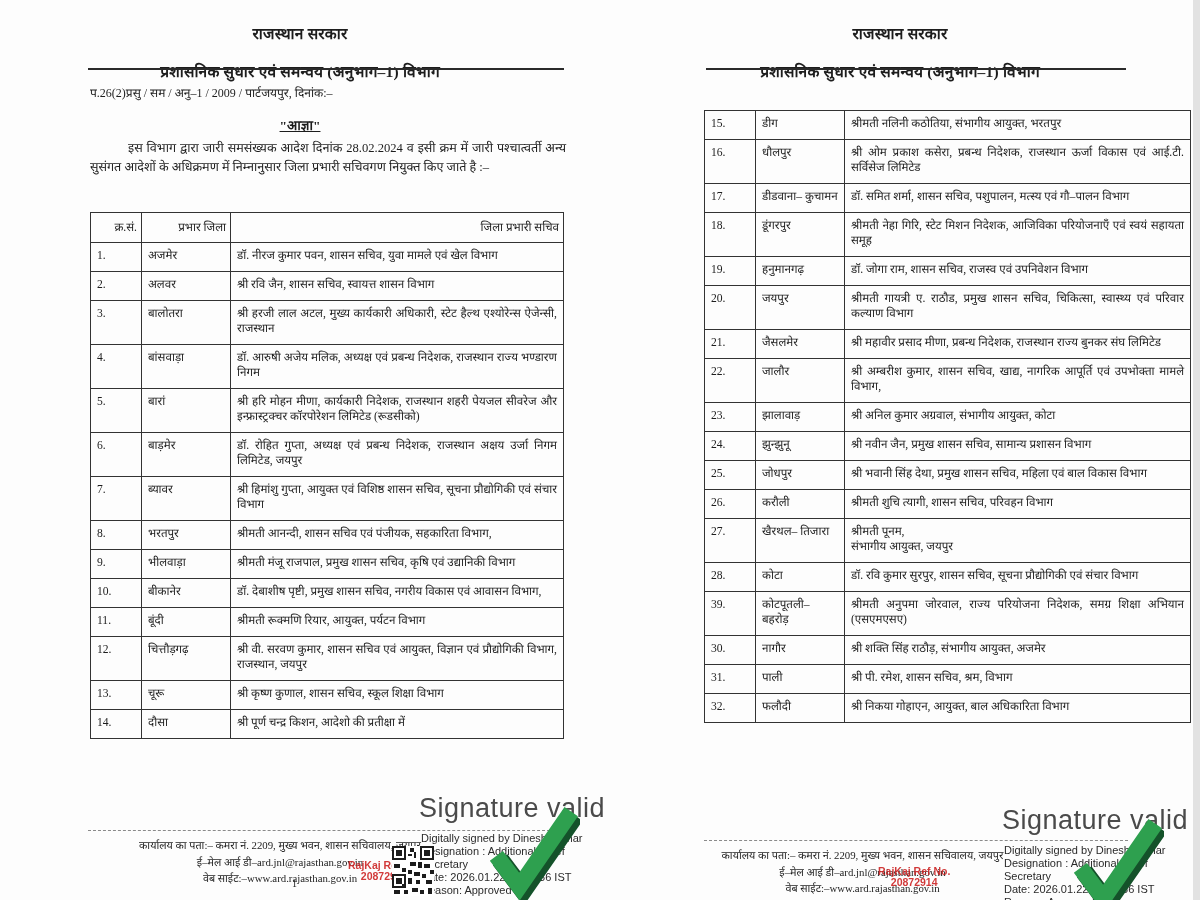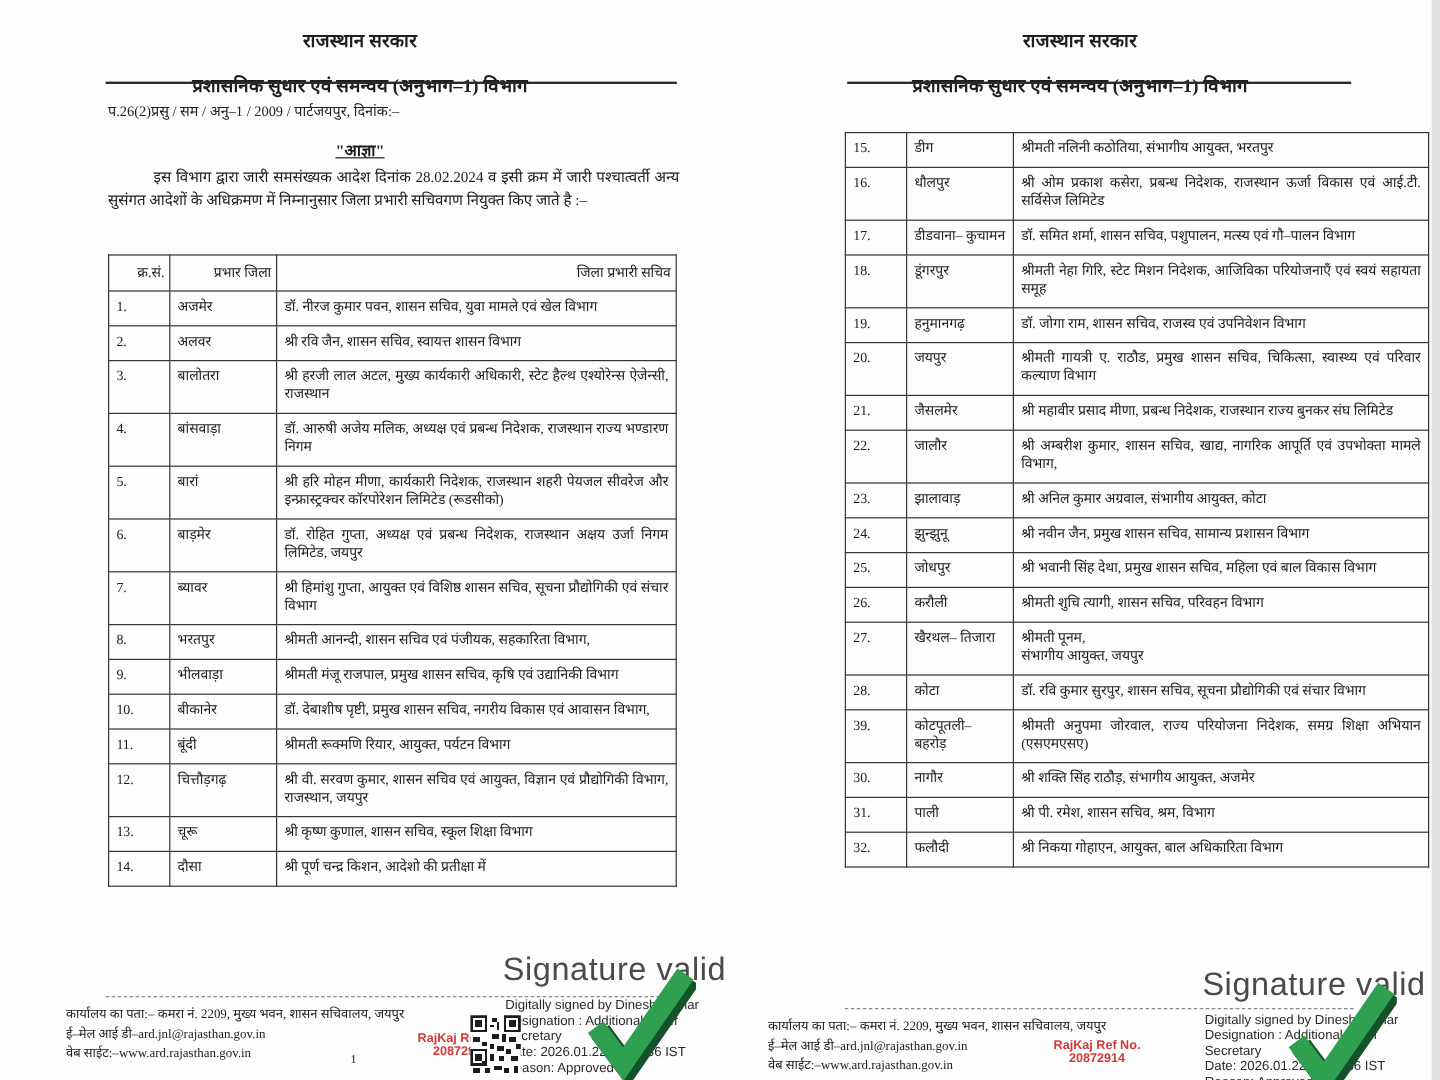--- a/index.html
+++ b/index.html
@@ -29,21 +29,21 @@
                             padding:5px 6px 8px 6px;word-wrap:break-word;}
   table.gov th{font-weight:normal;text-align:right;padding:7px 4px;}
   .page-left  .col-no{width:42px;} .page-left  .col-district{width:80px;}
   .page-right .col-no{width:38px;} .page-right .col-district{width:76px;}
   td.col-no{padding-left:8px;}
   td.col-secretary{text-align:justify;white-space:pre-line;}
 
   .foot-rule{position:absolute;border-top:1.5px dashed #8a8a8a;}
   .page-left  .foot-rule{top:830px;left:88px;width:477px;}
   .page-right .foot-rule{top:840px;left:104px;width:424px;}
-  .foot-block{position:absolute;text-align:left;font-size:10.8px;line-height:1.55;}
+  .foot-block{position:absolute;text-align:center;font-size:10.8px;line-height:1.55;}
   .page-left  .foot-block{top:837px;left:55px;width:450px;}
   .page-right .foot-block{top:847px;left:40px;width:445px;}
   .page-no{position:absolute;font-size:10px;}
   .page-left .page-no{left:292px;top:878px;}
 
   .sig-valid{position:absolute;font-family:"Liberation Sans","DejaVu Sans",sans-serif;
              font-size:27px;color:var(--sig-gray,#4a4a4a);letter-spacing:.5px;white-space:nowrap;}
   .page-left  .sig-valid{left:419px;top:793px;}
   .page-right .sig-valid{left:402px;top:805px;}
   .sig-details{position:absolute;width:182px;font-family:"Liberation Sans","DejaVu Sans",sans-serif;

